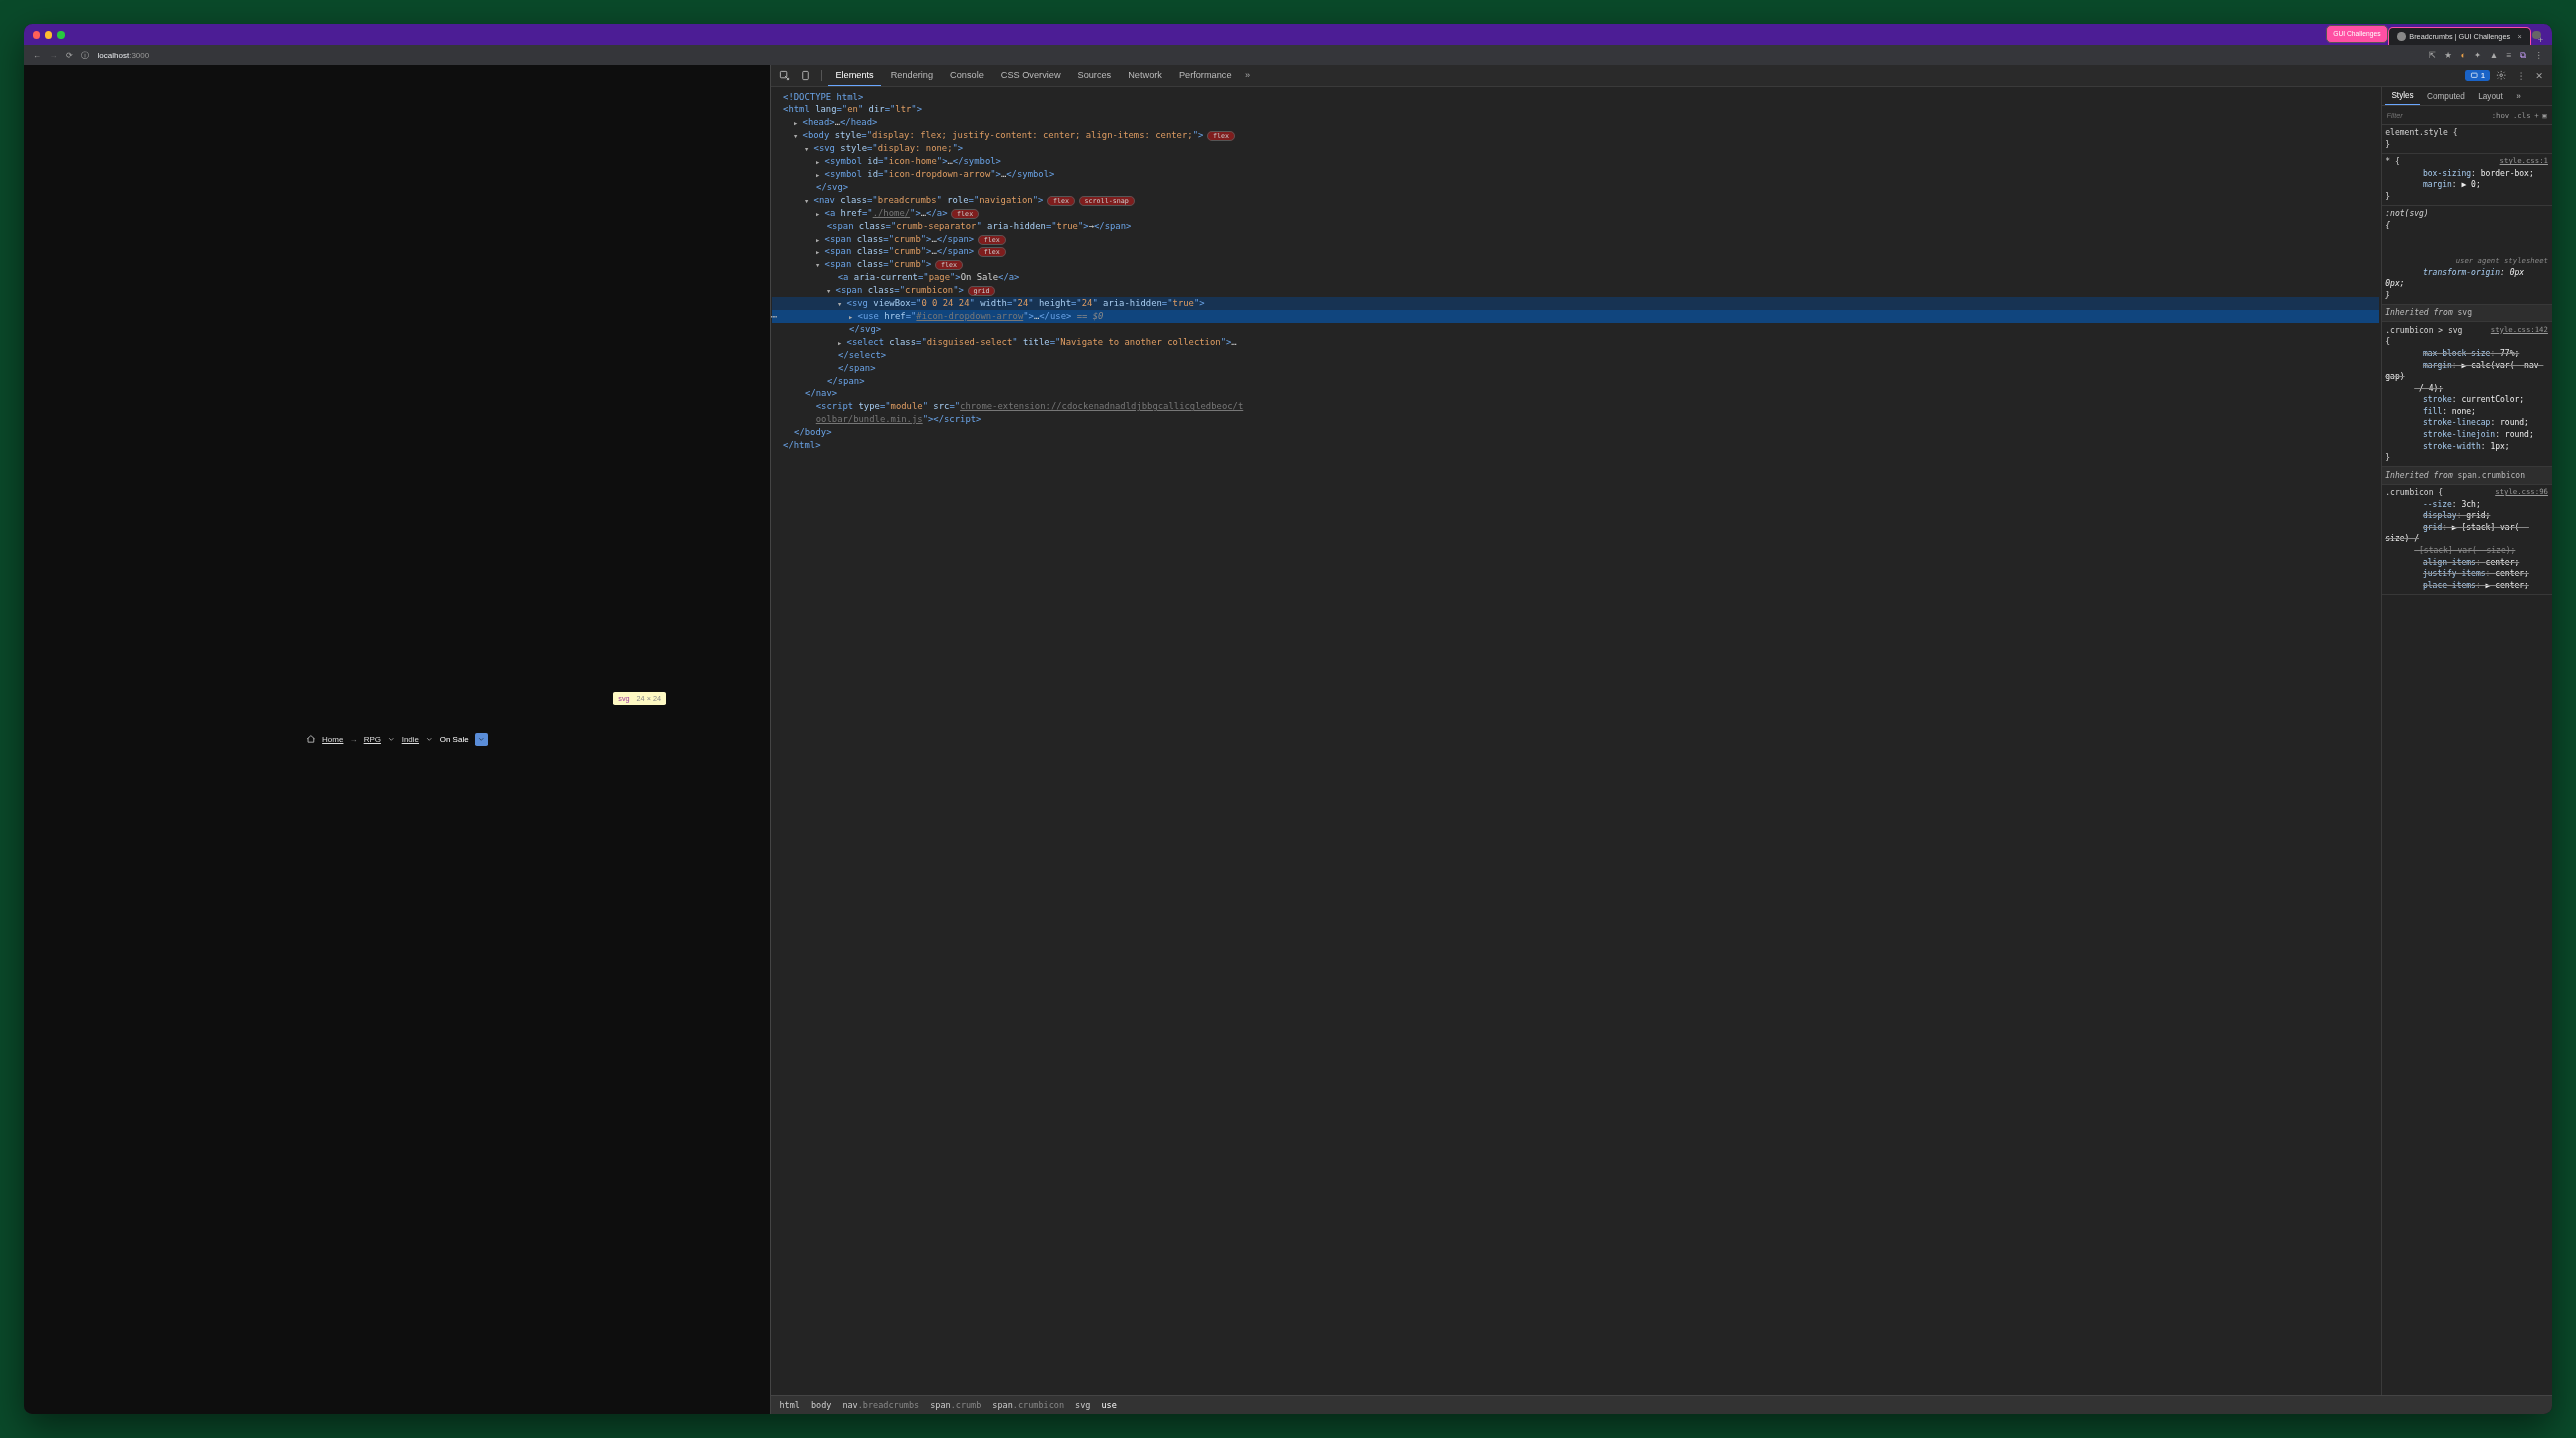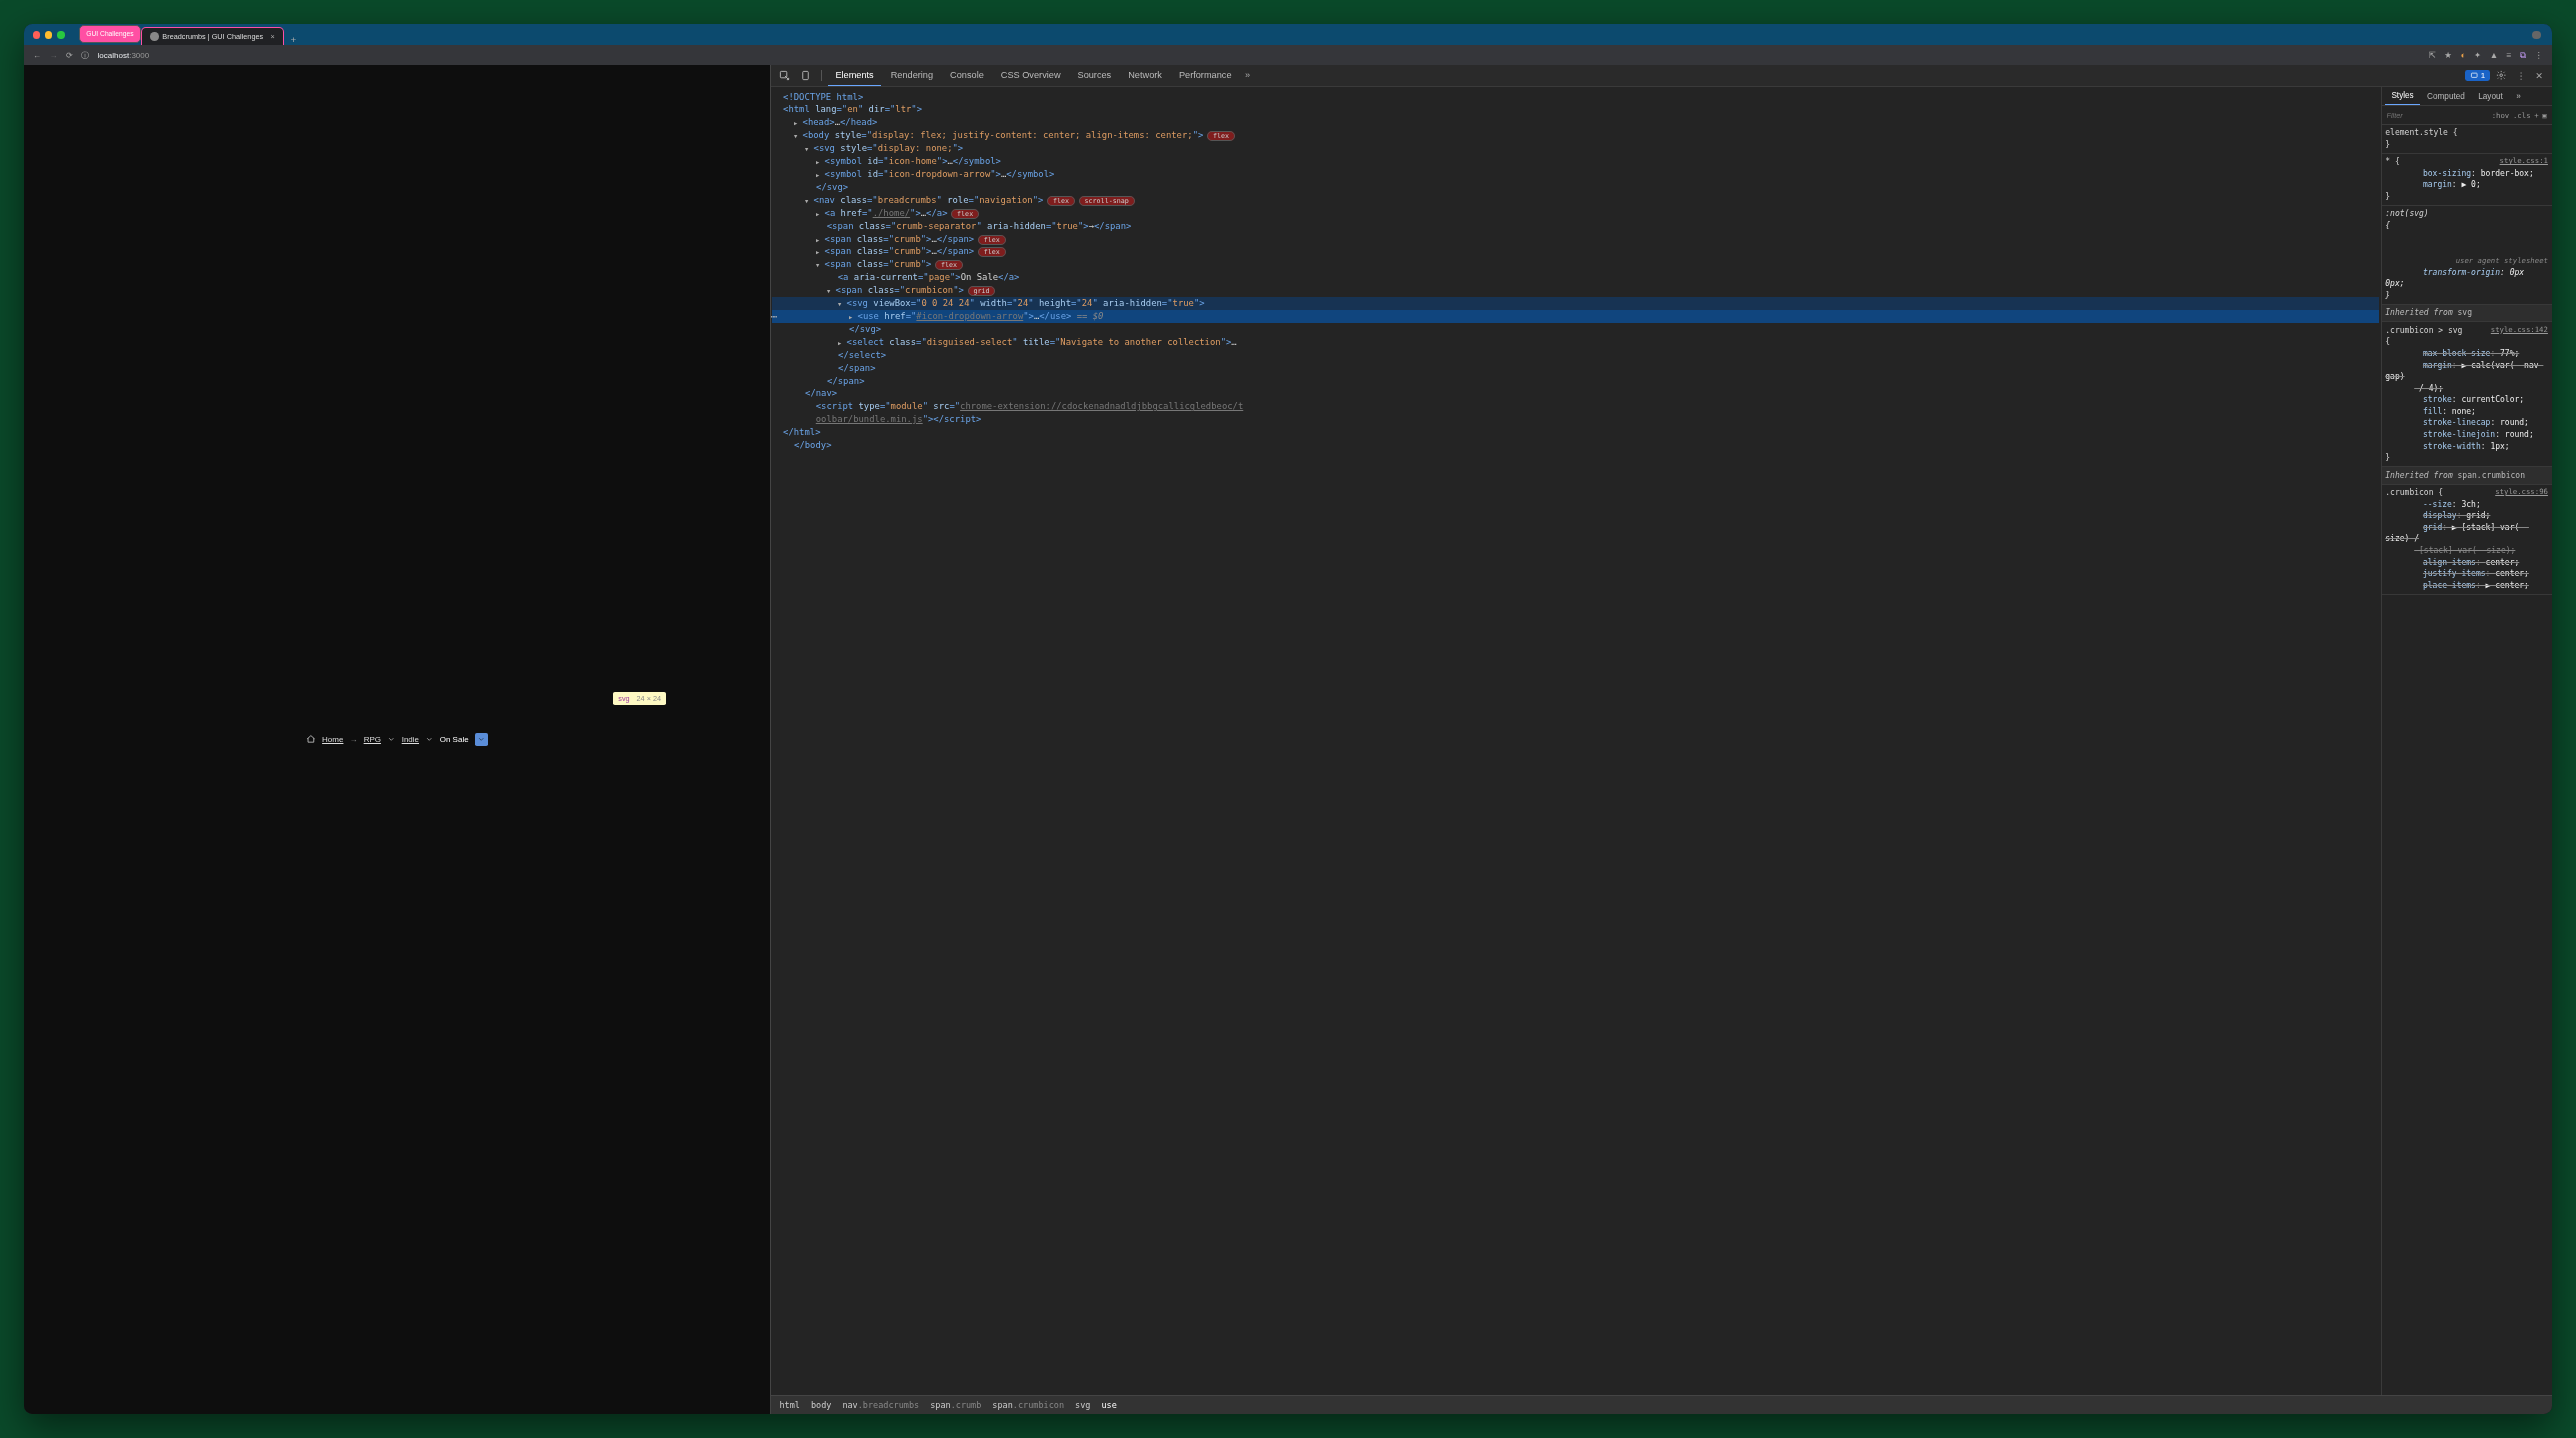--- a/index.html
+++ b/index.html
@@ -12,27 +12,28 @@
 .window {
   background: #202124;
   border-radius: 8.5px;
   height: 100%;
   overflow: hidden;
   box-shadow: 0 12.2px 37px rgba(0,0,0,0.5);
   display: flex;
   flex-direction: column;
 }
 .titlebar {
-  background: #0c4a6e;
+  background: #4c1d95;
   height: 21px;
   display: flex;
   align-items: center;
   padding: 0 8.5px;
   gap: 4.9px;
   position: relative;
+  justify-content: space-between;
 }
 .traffic { display: flex; gap: 4.9px; }
 .traffic span { width: 7.3px; height: 7.3px; border-radius: 50%; }
 .tl-close { background: #ff5f57; }
 .tl-min { background: #ffbd2e; }
 .tl-max { background: #28c840; }
 .tabs { display: flex; margin-left: 6.1px; align-items: flex-end; height: 100%; }
 .tab {
   padding: 3.7px 8.5px;
   font-size: 7.3px;
@@ -308,22 +309,22 @@
 <div class="ln pl6 tri open hl-par"><span class="tg">&lt;svg </span><span class="att">viewBox</span><span class="tg">="</span><span class="str">0 0 24 24</span><span class="tg">" </span><span class="att">width</span><span class="tg">="</span><span class="str">24</span><span class="tg">" </span><span class="att">height</span><span class="tg">="</span><span class="str">24</span><span class="tg">" </span><span class="att">aria-hidden</span><span class="tg">="</span><span class="str">true</span><span class="tg">"&gt;</span></div>
 <div class="ln pl7 tri hl-sel" style="position:relative;"><span class="dots" style="left:-1.2px;">⋯</span><span class="tg">&lt;use </span><span class="att">href</span><span class="tg">="</span><span class="str lnk">#icon-dropdown-arrow</span><span class="tg">"&gt;</span><span>…</span><span class="tg">&lt;/use&gt;</span><span class="cm"> == </span><span class="cm" style="font-style:italic;">$0</span></div>
 <div class="ln pl7"><span class="tg">&lt;/svg&gt;</span></div>
 <div class="ln pl6 tri"><span class="tg">&lt;select </span><span class="att">class</span><span class="tg">="</span><span class="str">disguised-select</span><span class="tg">" </span><span class="att">title</span><span class="tg">="</span><span class="str">Navigate to another collection</span><span class="tg">"&gt;</span><span>…</span></div>
 <div class="ln pl6"><span class="tg">&lt;/select&gt;</span></div>
 <div class="ln pl6"><span class="tg">&lt;/span&gt;</span></div>
 <div class="ln pl5"><span class="tg">&lt;/span&gt;</span></div>
 <div class="ln pl3"><span class="tg">&lt;/nav&gt;</span></div>
 <div class="ln pl3">  <span class="tg">&lt;script </span><span class="att">type</span><span class="tg">="</span><span class="str">module</span><span class="tg">" </span><span class="att">src</span><span class="tg">="</span><span class="str lnk">chrome-extension://cdockenadnadldjbbgcallicgledbeoc/t</span></div>
 <div class="ln pl3">  <span class="str lnk">oolbar/bundle.min.js</span><span class="tg">"&gt;</span><span class="tg">&lt;/script&gt;</span></div>
+<div class="ln pl2"><span class="tg">&lt;/body&gt;</span></div>
 <div class="ln pl1"><span class="tg">&lt;/html&gt;</span></div>
-<div class="ln pl2"><span class="tg">&lt;/body&gt;</span></div>
         </div>
 
         <div class="styles">
           <div class="st-tabs">
             <span class="stab active">Styles</span>
             <span class="stab">Computed</span>
             <span class="stab">Layout</span>
             <span class="stab">»</span>
           </div>
           <div class="st-filter">

